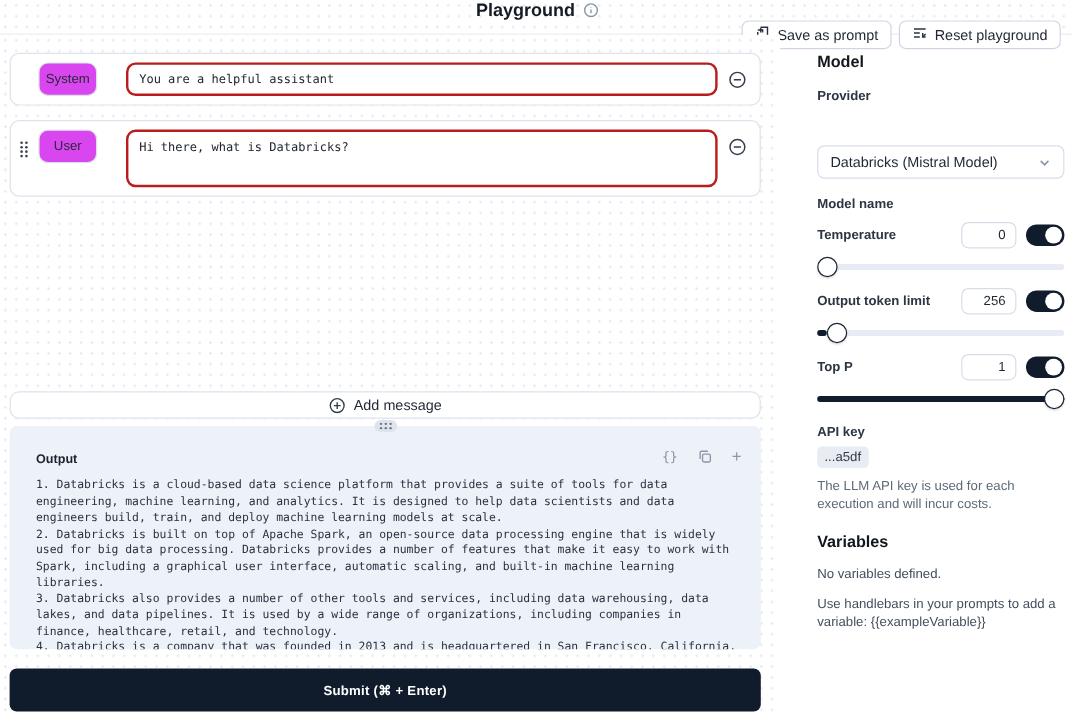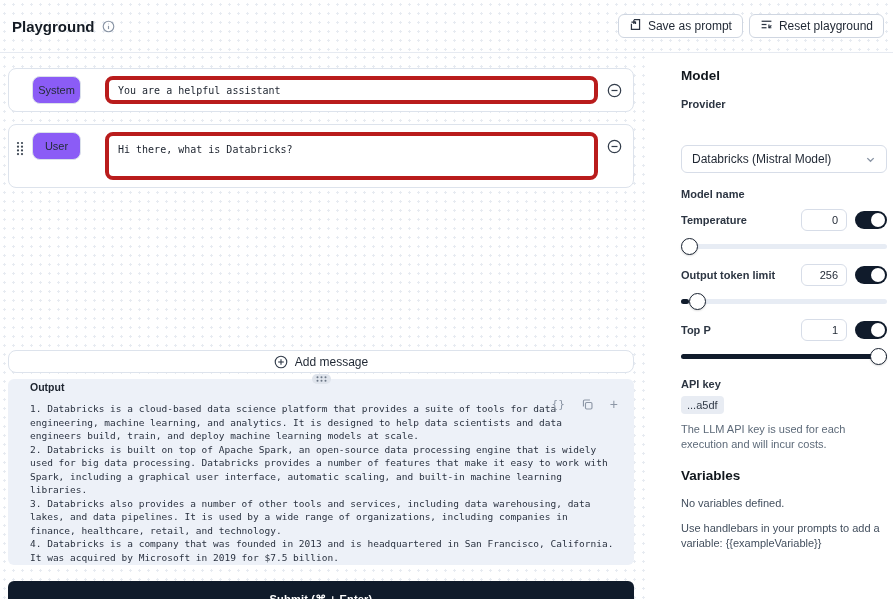--- a/index.html
+++ b/index.html
@@ -7,22 +7,22 @@
   body {
     font-family:"Liberation Sans", sans-serif;
     background:#ffffff; color:#1f2733;
   }
   .dots {
     background-image: radial-gradient(#e7ebf1 1px, transparent 1.2px);
     background-size: 9px 9px;
   }
   
   header {
-    height:53px; display:flex; align-items:center;
-    padding:0 9px 0 12px; border-bottom:1px solid #e6eaf1; background-color:#fff;
+    height:29px; display:flex; align-items:center;
+    padding:0 9px 0 12px; border-bottom:1px solid #e6eaf1; background-color:#fff;flex-direction:column;
   }
   .title-wrap { display:flex; align-items:center; gap:7px; }
   h1 { font-size:15px; font-weight:bold; color:#141b24; }
   .info-icon { color:#8a95a5; display:inline-flex; }
   .header-actions { margin-left:auto; display:flex; gap:6px; }
   .hbtn {
     display:inline-flex; align-items:center; gap:6px;
     background:#fff; border:1px solid #cfd6e1; border-radius:6px;
     height:24px; padding:2px 10px; font-size:12px; font-weight:500;
     color:#1f2733; cursor:pointer; font-family:inherit;
@@ -36,27 +36,27 @@
   .msg-card {
     position:relative; background:#fff; border:1px solid #dde3ec; border-radius:8px;
     display:flex; align-items:flex-start; padding:7px 11px 7px 23px; gap:0;
   }
   .msg-card.first { margin-top:15px; }
   .msg-card.user { margin-top:12px; }
   .drag {
     position:absolute; left:7px; top:16px; color:#3a4450; display:inline-flex; cursor:grab;
   }
   .role-btn {
-    flex:0 0 auto; width:49px; height:28px; background:#8b5cf6;
+    flex:0 0 auto; width:49px; height:28px; background:#d946ef;
     border:1px solid #dbe1ea; border-radius:8px;
     font-size:11px; font-weight:500; color:#232c39; cursor:pointer;
     font-family:inherit;
   }
   .msg-input {
-    flex:1; margin-left:24px; border:4px solid #b91c1c; border-radius:8px;
+    flex:1; margin-left:24px; border:2px solid #b91c1c; border-radius:8px;
     font-family:"DejaVu Sans Mono", monospace; font-size:10px; color:#1b222d;
     padding:7px 9px; background:#fff; outline:none; resize:none;
   }
   input.msg-input { height:28px; }
   textarea.msg-input { height:48px; line-height:13px; }
   .icon-btn {
     flex:0 0 auto; margin-left:9px; margin-top:7px; background:none; border:none;
     color:#333d4b; cursor:pointer; display:inline-flex; padding:0;
   }
   .spacer { flex:1; }
@@ -68,21 +68,21 @@
   }
   .divider-row { height:12px; display:flex; justify-content:center; align-items:center; position:relative; z-index:2; }
   .divider-handle {
     width:19px; height:10px; background:#dfe4ec; border-radius:5px;
     display:inline-flex; align-items:center; justify-content:center; cursor:row-resize;
     color:#6b7686;
   }
   
   .output {
     position:relative; margin-top:-6px; height:186px; background:#edf1f8;
-    border-radius:6px; padding:2px 17px 8px 22px; overflow:hidden;
+    border-radius:6px; padding:22px 17px 8px 22px; overflow:hidden;
   }
   .output-label { font-size:10.5px; font-weight:bold; color:#1c232e; }
   .output-tools {
     position:absolute; top:17px; right:16px; display:flex; align-items:center; gap:16px;
     color:#8d97a6; font-size:12px;
   }
   .output-tools .glyph { font-family:"DejaVu Sans Mono", monospace; font-size:11px; cursor:pointer; }
   .output-tools .glyph.plus { font-size:14px; font-family:"Liberation Sans", sans-serif; }
   .output-text {
     margin-top:9px; font-family:"DejaVu Sans Mono", monospace; font-size:9.5px;

